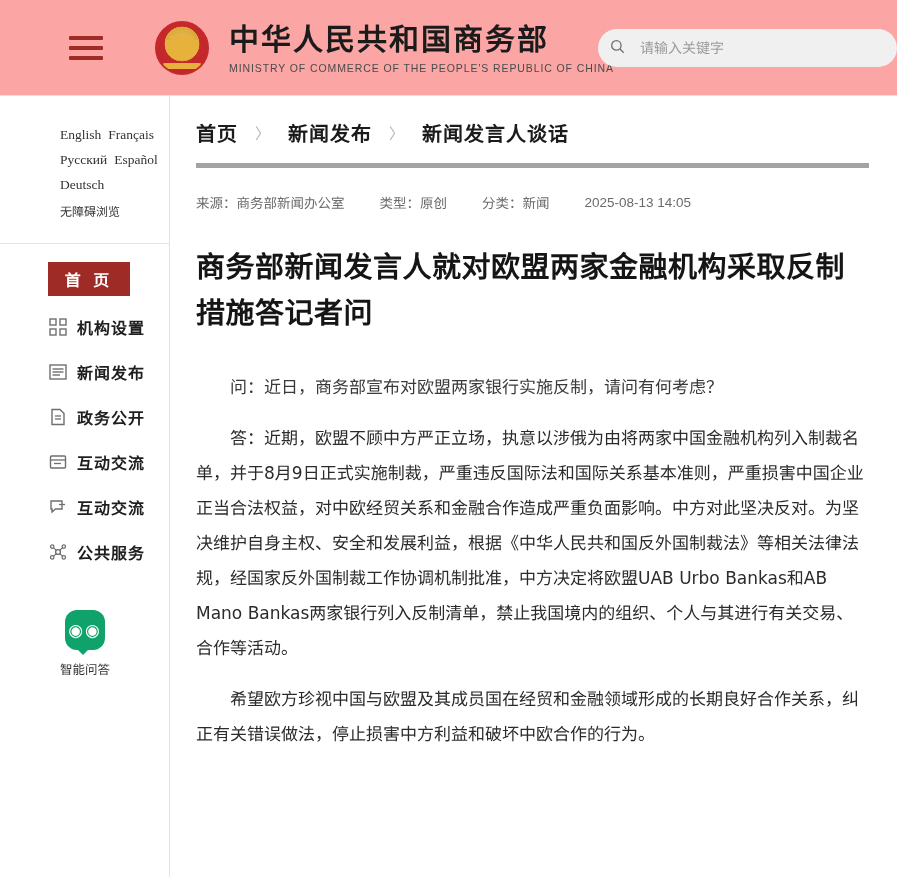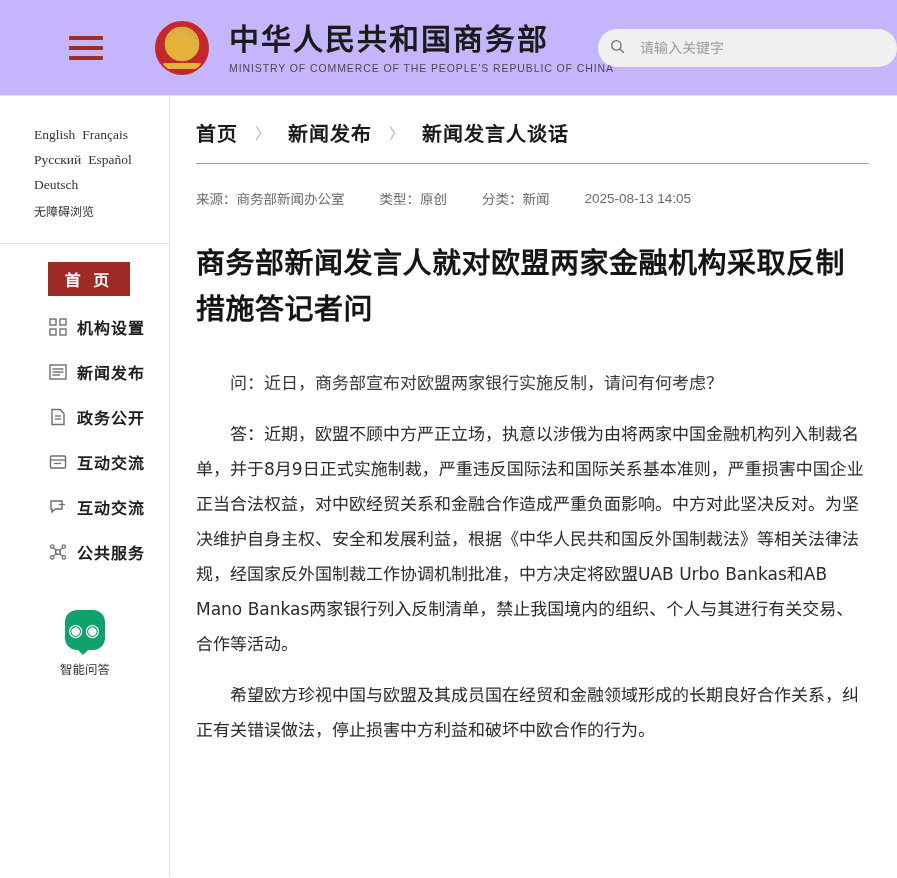--- a/index.html
+++ b/index.html
@@ -8,21 +8,21 @@
     width: 897px; height: 878px;
     background: #ffffff;
     font-family: "Liberation Sans", "DejaVu Sans", sans-serif;
     overflow: hidden;
   }
 
   
   .header {
     position: relative;
     height: 96px;
-    background: #c4b5fd;
+    background: #fca5a5;
     border-bottom: 1px solid #e3e3e3;
     display: flex;
     align-items: center;
   }
   .menu-btn {
     width: 34px;
     margin-left: 69px;
     display: flex;
     flex-direction: column;
     justify-content: space-between;
@@ -115,21 +115,21 @@
   .wrap { display: flex; height: 781px; }
 
   
   .sidebar {
     width: 170px;
     border-right: 1px solid #e3e3e3;
     padding-top: 26px;
     flex: 0 0 170px;
   }
   .langs {
-    padding-left: 34px;
+    padding-left: 60px;
     font-size: 13.5px;
     color: #333;
     line-height: 25px;
     font-family: "Liberation Serif", serif;
   }
   .langs span { cursor: pointer; margin-right: 7px; white-space: nowrap; }
   .langs .access { font-size: 12px; display: block; margin-top: 3px; }
   .langs-divider {
     margin: 18px 0 0 0;
     border-top: 1px solid #e3e3e3;
@@ -205,21 +205,21 @@
     min-width: 0;
   }
   .breadcrumb {
     display: flex;
     align-items: center;
     font-size: 20px;
     font-weight: 700;
     color: #1b1b1b;
     letter-spacing: 1px;
     padding-bottom: 16px;
-    border-bottom: 1px solid #a3a3a3;
+    border-bottom: 5px solid #a3a3a3;
   }
   .breadcrumb .crumb { cursor: pointer; }
   .breadcrumb .sep {
     color: #b5b5b5;
     font-size: 15px;
     font-weight: 400;
     margin: 0 17px;
   }
   .meta {
     display: flex;

